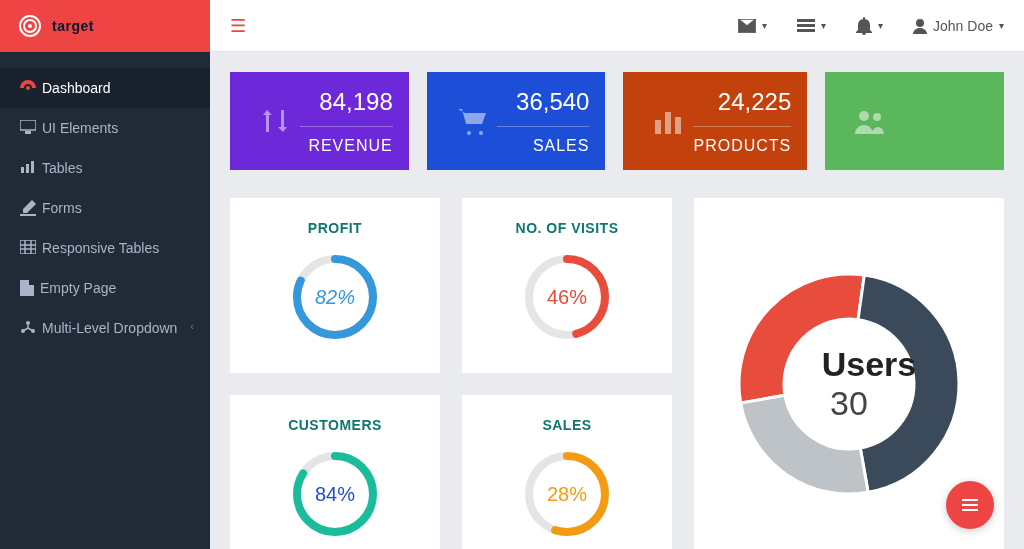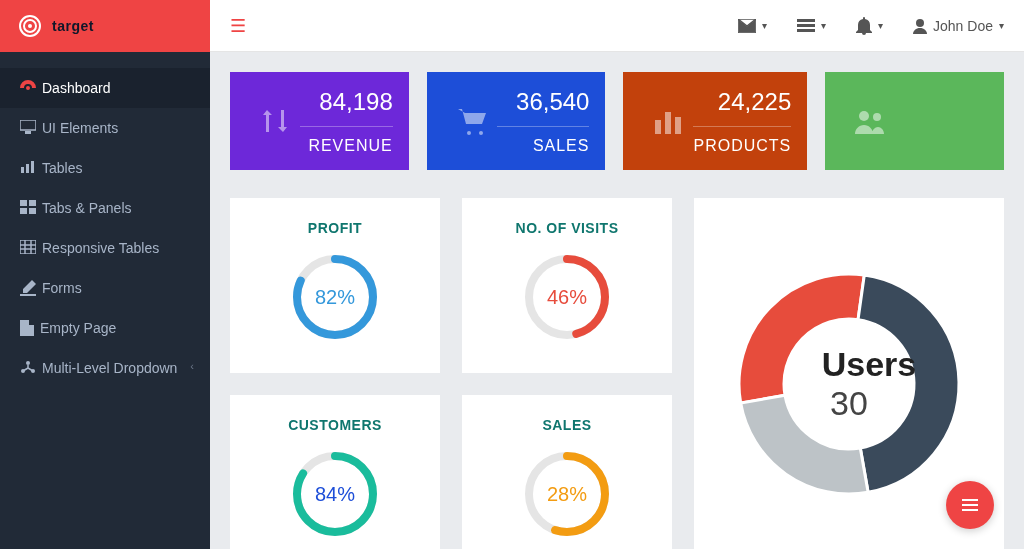--- a/index.html
+++ b/index.html
@@ -119,45 +119,36 @@
   </div>
   <div class="side-item">
     <svg width="16" height="14" viewBox="0 0 16 14">
         <rect x="1" y="7" width="3" height="6" fill="#a8b5c8"></rect>
         <rect x="6" y="4" width="3" height="9" fill="#a8b5c8"></rect>
         <rect x="11" y="1" width="3" height="12" fill="#a8b5c8"></rect>
       </svg>
     <span>Tables</span>
   </div>
   <div class="side-item">
-    <svg width="16" height="14" viewBox="0 0 16 14">
-        <rect x="0" y="0" width="7" height="6" fill="#a8b5c8"></rect>
-        <rect x="9" y="0" width="7" height="6" fill="#a8b5c8"></rect>
-        <rect x="0" y="8" width="7" height="6" fill="#a8b5c8"></rect>
-        <rect x="9" y="8" width="7" height="6" fill="#a8b5c8"></rect>
-      </svg>
-    <span>Tabs &amp; Panels</span>
+    <svg width="16" height="16" viewBox="0 0 16 16">
+        <path fill="#a8b5c8" d="M12 0l4 4-9 9H3v-4zM0 14h16v2H0z"></path>
+      </svg>
+    <span>Forms</span>
   </div>
   <div class="side-item">
     <svg width="16" height="14" viewBox="0 0 16 14">
         <rect x="0" y="0" width="16" height="14" fill="none" stroke="#a8b5c8" stroke-width="1.5"></rect>
         <line x1="0" y1="5" x2="16" y2="5" stroke="#a8b5c8" stroke-width="1.5"></line>
         <line x1="0" y1="9" x2="16" y2="9" stroke="#a8b5c8" stroke-width="1.5"></line>
         <line x1="5" y1="0" x2="5" y2="14" stroke="#a8b5c8" stroke-width="1.5"></line>
         <line x1="11" y1="0" x2="11" y2="14" stroke="#a8b5c8" stroke-width="1.5"></line>
       </svg>
     <span>Responsive Tables</span>
   </div>
   <div class="side-item">
-    <svg width="16" height="16" viewBox="0 0 16 16">
-        <path fill="#a8b5c8" d="M12 0l4 4-9 9H3v-4zM0 14h16v2H0z"></path>
-      </svg>
-    <span>Forms</span>
-  </div>
-  <div class="side-item">
     <svg width="14" height="16" viewBox="0 0 14 16">
         <path fill="#a8b5c8" d="M0 0h9l5 5v11H0zM9 0v5h5"></path>
       </svg>
     <span>Empty Page</span>
   </div>
   <div class="side-item">
     <svg width="16" height="14" viewBox="0 0 16 14">
         <circle cx="8" cy="3" r="2" fill="#a8b5c8"></circle>
         <circle cx="3" cy="11" r="2" fill="#a8b5c8"></circle>
         <circle cx="13" cy="11" r="2" fill="#a8b5c8"></circle>
@@ -218,21 +209,21 @@
 
   <div class="grid">
     <div class="gauges">
       <div class="gauge-card">
         <div class="gauge-title">PROFIT</div>
         <div class="gauge">
           <svg width="90" height="90">
               <circle class="gauge-bg" cx="45" cy="45" r="38"></circle>
               <circle class="gauge-fg" cx="45" cy="45" r="38" stroke="#3498db" stroke-dasharray="195.7840541717159 238.76104167282426"></circle>
             </svg>
-          <div class="gauge-text" style="color: rgb(52, 152, 219);">82%</div>
+          <div class="gauge-text" style="color: rgb(52, 152, 219); font-style: italic;">82%</div>
         </div>
       </div>
       <div class="gauge-card">
         <div class="gauge-title">NO. OF VISITS</div>
         <div class="gauge">
           <svg width="90" height="90">
               <circle class="gauge-bg" cx="45" cy="45" r="38"></circle>
               <circle class="gauge-fg" cx="45" cy="45" r="38" stroke="#e74c3c" stroke-dasharray="109.83007916949917 238.76104167282426"></circle>
             </svg>
           <div class="gauge-text" style="color: rgb(231, 76, 60);">46%</div>

